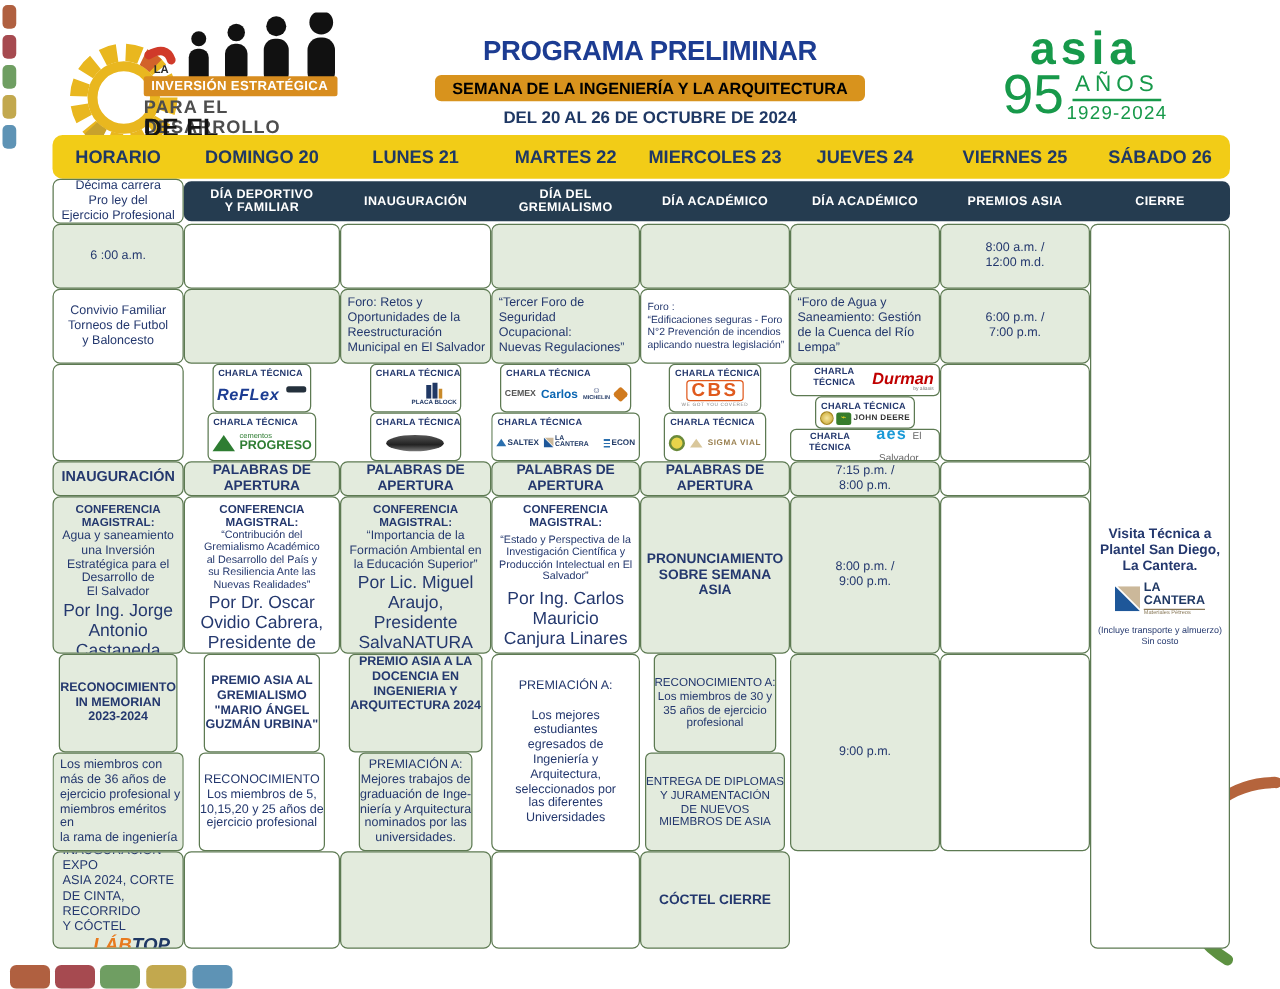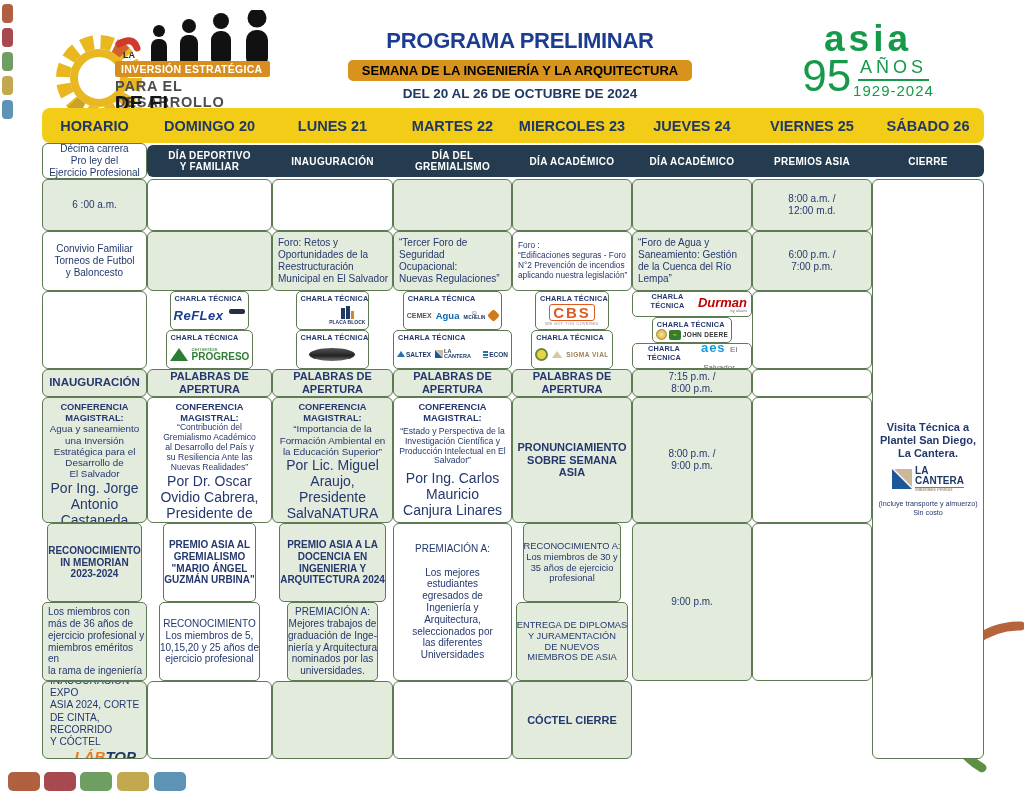--- a/index.html
+++ b/index.html
@@ -315,21 +315,21 @@
       <div class="brandrow">
             <span class="oval"></span>
           </div>
     </div>
   </div>
   <div class="c stack">
     <div class="sub">
       <span class="ch">CHARLA TÉCNICA</span>
       <div class="brandrow">
         <span class="mini">CEMEX</span>
-        <span class="mobil">Agua</span>
+        <span class="mobil">Carlos</span>
         <span class="michelin">
               <span style="font-size:7px">☺</span>
               <span class="nm">MICHELIN</span>
             </span>
         <span class="diamond"></span>
       </div>
     </div>
     <div class="sub">
       <span class="ch">CHARLA TÉCNICA</span>
       <div class="brandrow">
@@ -484,21 +484,21 @@
 GUZMÁN URBINA"</div>
         </div>
     <div class="sub" style="align-items:center;justify-content:center">
           <div class="txt">RECONOCIMIENTO
 Los miembros  de 5,
 10,15,20 y 25 años de
 ejercicio profesional</div>
         </div>
   </div>
   <div class="c stack">
-    <div class="sub p" style="background:#e3ebdd;align-items:center;justify-content:center">
+    <div class="sub p" style="background:#e3ebdd;align-items:center;justify-content:flex-start">
           <div class="txt bold">PREMIO ASIA A LA
 DOCENCIA  EN
 INGENIERIA Y
 ARQUITECTURA 2024</div>
         </div>
     <div class="sub p" style="background:#e3ebdd;align-items:center;justify-content:center">
           <div class="txt">PREMIACIÓN A:
 Mejores trabajos de
 graduación de Inge-
 niería y Arquitectura

